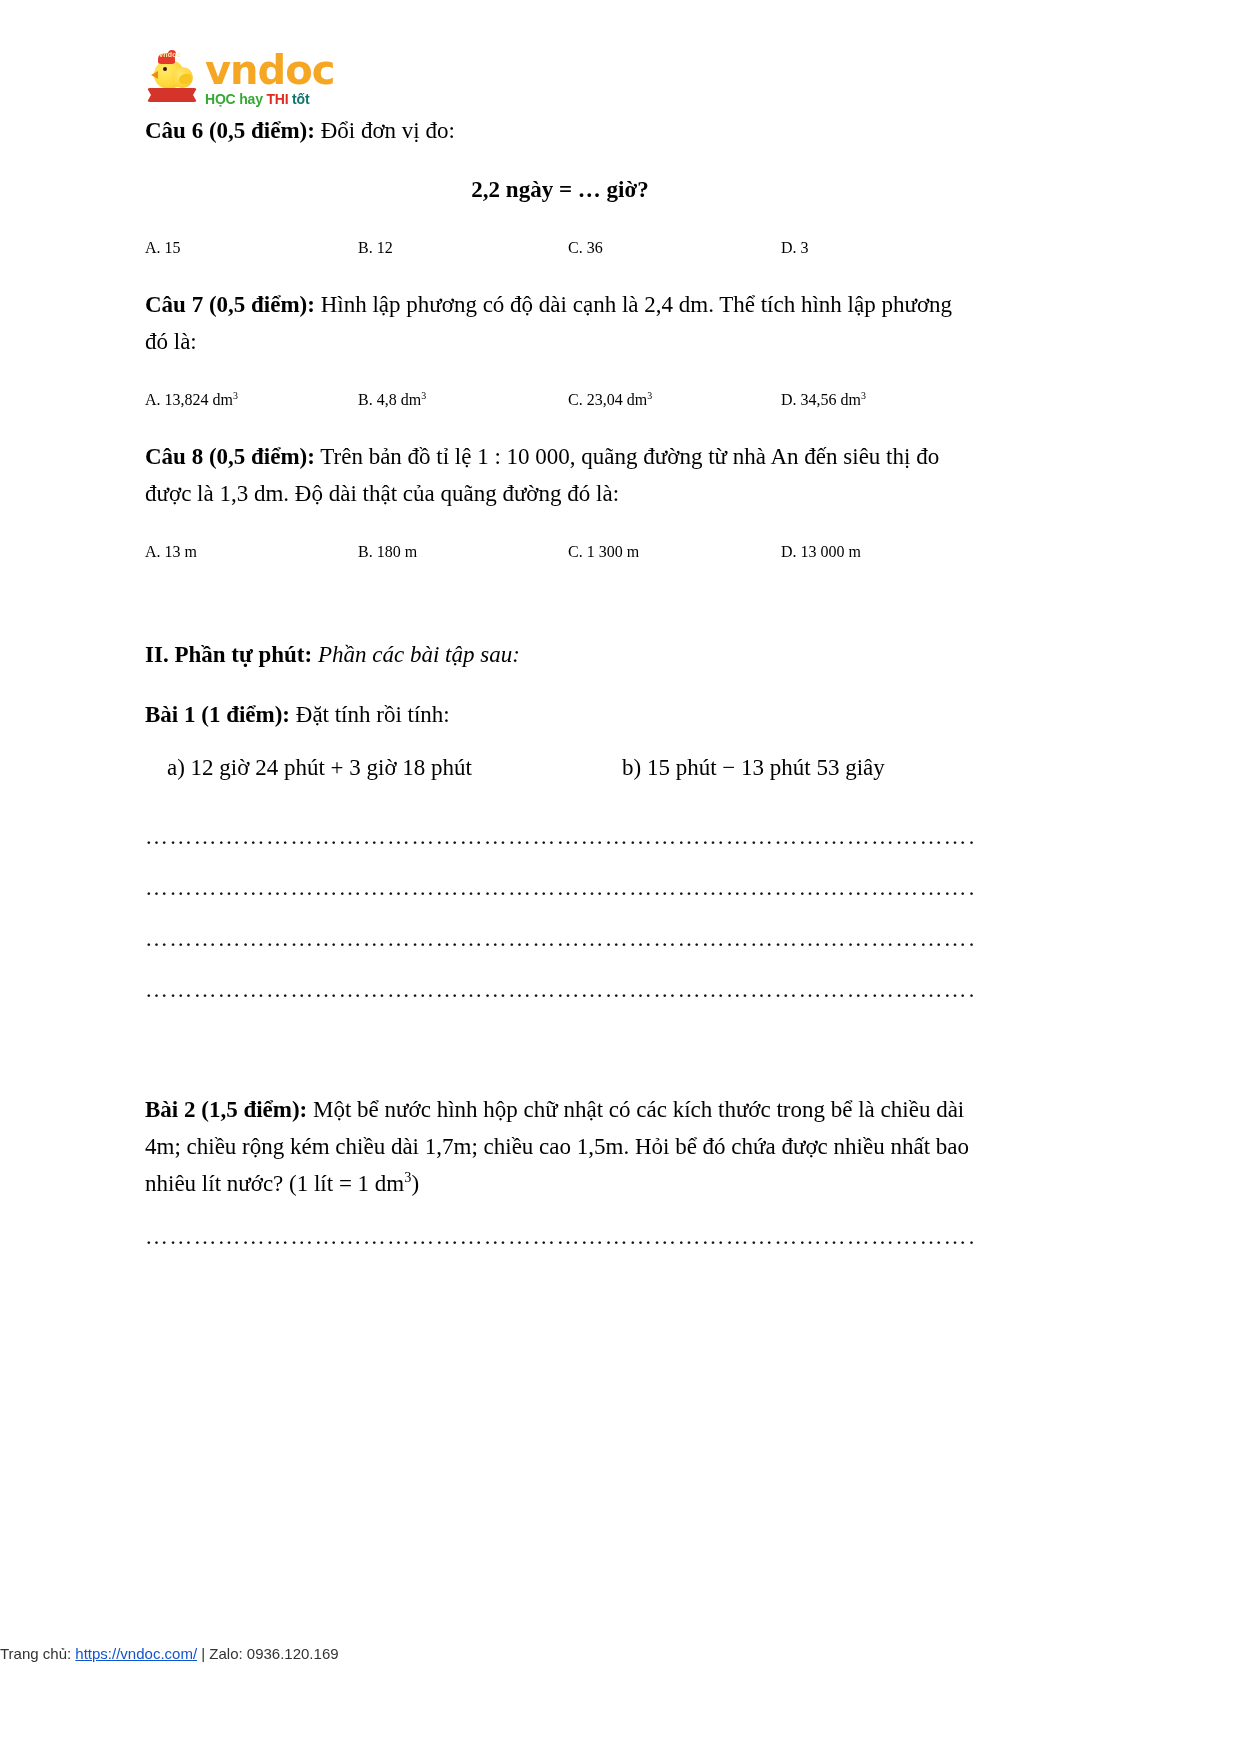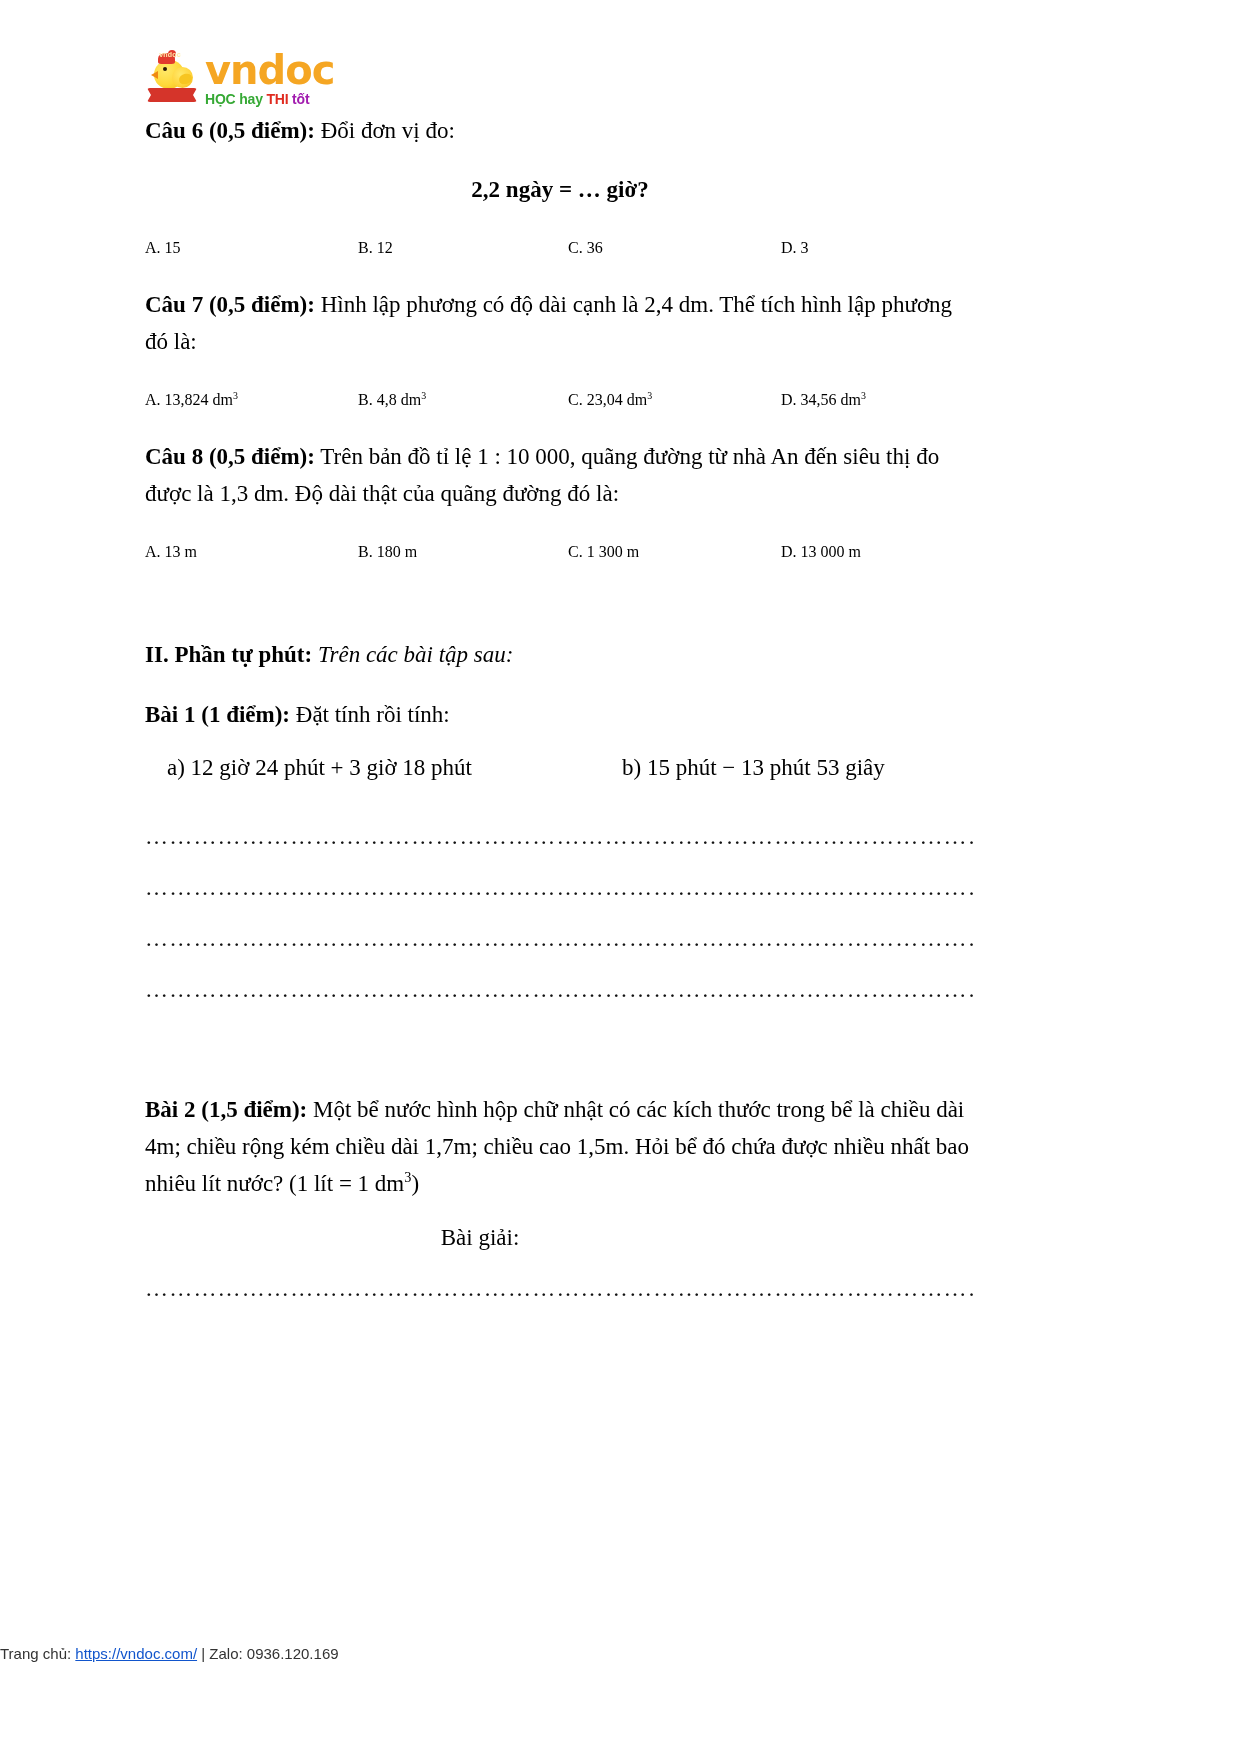--- a/index.html
+++ b/index.html
@@ -133,21 +133,21 @@
   .logo-tag {
     font-family: "Liberation Sans", sans-serif;
     font-size: 14px;
     font-weight: bold;
     line-height: 16px;
     margin-top: 1px;
     letter-spacing: -0.2px;
   }
   .tag-green { color: #36a935; }
   .tag-red   { color: #e02b20; }
-  .tag-orange{ color: #a21caf; text-align: right; }
+  .tag-orange{ color: #0f766e; text-align: right; }
 
   
   .q {
     font-size: 23px;
     line-height: 1.62;
     margin: 0 0 26px 0;
     text-align: left;
   }
   .q.tight { margin-bottom: 22px; }
   .q b { font-weight: bold; }
@@ -271,41 +271,40 @@
 
     <div class="opts">
       <span class="op opt-w1">A. 13 m</span>
       <span class="op opt-w2">B. 180 m</span>
       <span class="op opt-w3">C. 1 300 m</span>
       <span class="op">D. 13 000 m</span>
     </div>
 
     <div class="gap-md"></div>
 
-    <p class="q tight"><b>II. Phần tự phút:</b><span class="ital"> Trên các bài tập sau:</span></p>
+    <p class="q tight"><b>II. Phần tự phút:</b><span class="ital"> Phần các bài tập sau:</span></p>
 
     <p class="q tight"><b>Bài 1 (1 điểm):</b><span> Đặt tính rồi tính:</span></p>
 
     <div class="subline">
       <span class="sa">a) 12 giờ 24 phút + 3 giờ 18 phút</span>
       <span class="sb">b) 15 phút − 13 phút 53 giây</span>
     </div>
 
     <div class="gap-sm"></div>
 
     <div class="dots">……………………………………………………………………………………………</div>
     <div class="dots">……………………………………………………………………………………………</div>
     <div class="dots">……………………………………………………………………………………………</div>
     <div class="dots">……………………………………………………………………………………………</div>
 
     <div class="gap-lg"></div>
 
     <p class="q tight"><b>Bài 2 (1,5 điểm):</b><span> Một bể nước hình hộp chữ nhật có các kích thước trong bể là chiều dài 4m; chiều rộng kém chiều dài 1,7m; chiều cao 1,5m. Hỏi bể đó chứa được nhiều nhất bao nhiêu lít nước? (1 lít = 1 dm<sup>3</sup>)</span></p>
 
-    <p class="baigiai">Bài giải:</p>
 
     <div class="dots">……………………………………………………………………………………………</div>
 
   </div>
 
   <div class="footer">
     <span>Trang chủ: </span><span class="link">https://vndoc.com/</span><span> | Zalo: 0936.120.169</span>
   </div>
 </div>
 

